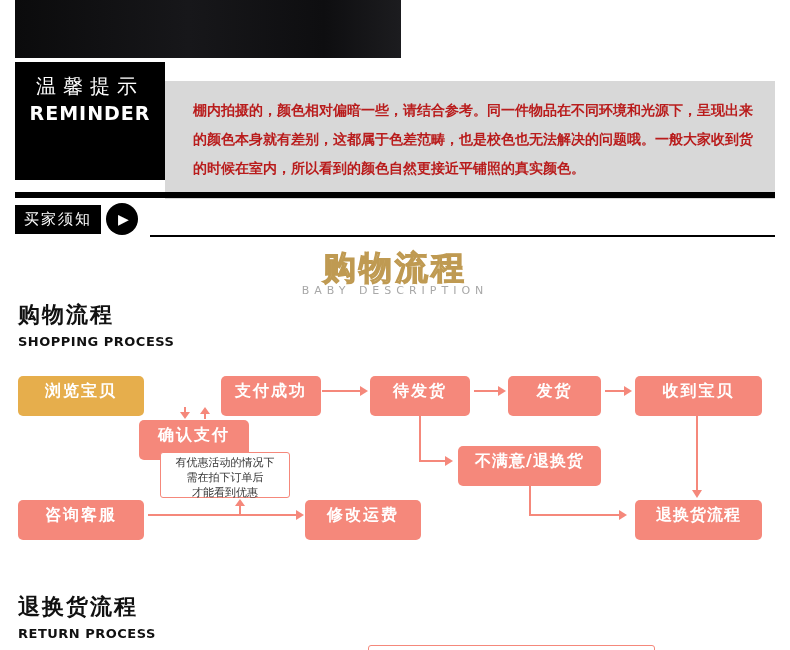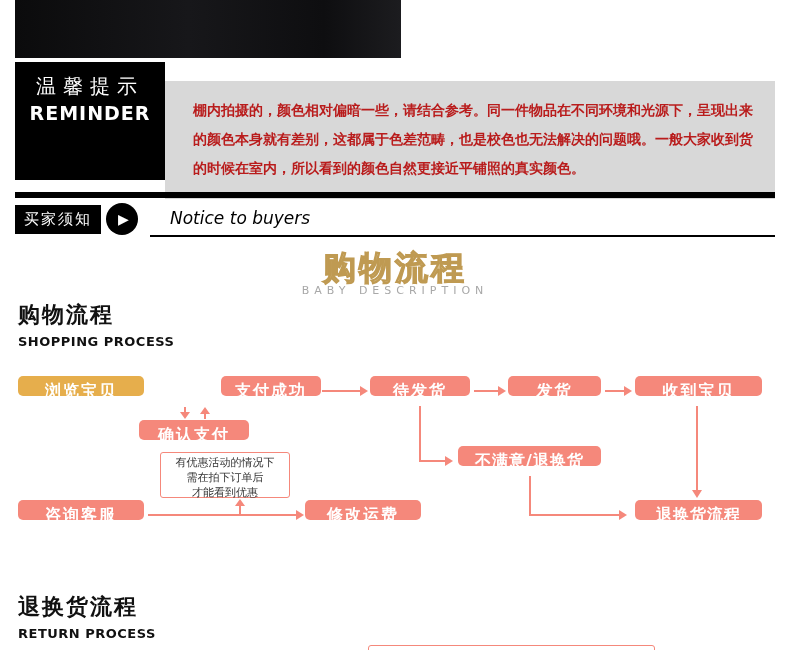--- a/index.html
+++ b/index.html
@@ -45,21 +45,21 @@
   .h-cn { font-size:22px; font-weight:bold; color:#111; letter-spacing:2px; }
   .h-en { font-size:13px; font-weight:bold; color:#111; letter-spacing:0.5px; margin-top:4px; }
   .shopping-heading { left:18px; top:300px; }
   .returns-heading { left:18px; top:592px; }
 
   .reward-badge { left:562px; top:322px; height:28px; line-height:28px; padding:0 14px;
     background:#f2b13c; color:#fff; font-size:15px; font-weight:bold; border-radius:4px;
     letter-spacing:1px; }
 
   
-  .node { position:absolute; height:20px; line-height:30px; text-align:center;
+  .node { position:absolute; height:40px; line-height:30px; text-align:center;
     color:#fff; font-weight:bold; font-size:16px; letter-spacing:2px; border-radius:5px;
     background:#f5887b; z-index:2; }
   .node.gold { background:#e6ae4c; }
   .note-box { position:absolute; left:160px; top:452px; width:130px; height:46px;
     background:#fff; border:1px solid #f5887b; border-radius:3px; z-index:2;
     font-size:11px; color:#333; text-align:center; line-height:15px; padding-top:2px;
     white-space:pre-line; }
   .flow-arrows { position:absolute; left:0; top:0; z-index:1; pointer-events:none; }
 
   .partial-box { left:368px; top:645px; width:287px; height:30px;
@@ -77,21 +77,20 @@
     <div class="tips-sub-en">REMINDER</div>
   </div>
   <div class="abs tips-right">棚内拍摄的，颜色相对偏暗一些，请结合参考。同一件物品在不同环境和光源下，呈现出来的颜色本身就有差别，这都属于色差范畴，也是校色也无法解决的问题哦。一般大家收到货的时候在室内，所以看到的颜色自然更接近平铺照的真实颜色。</div>
 
   <div class="abs black-bar"></div>
 
   <div class="abs notice-label">买家须知</div>
   <div class="abs play-circle">
     <span class="play-glyph">▶</span>
   </div>
-  <div class="abs notice-en">Notice to buyers</div>
   <div class="abs notice-line"></div>
 
   <div class="abs center-title">购物流程</div>
   <div class="abs center-sub">BABY DESCRIPTION</div>
 
   <div class="abs shopping-heading">
     <div class="h-cn">购物流程</div>
     <div class="h-en">SHOPPING PROCESS</div>
   </div>
 

